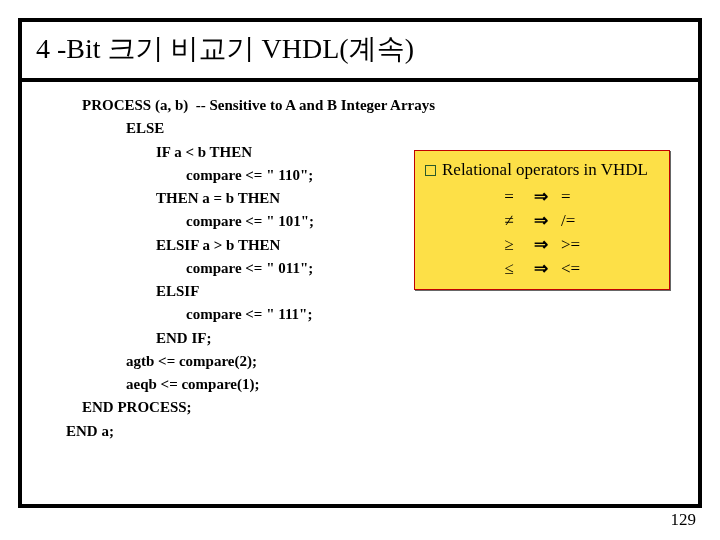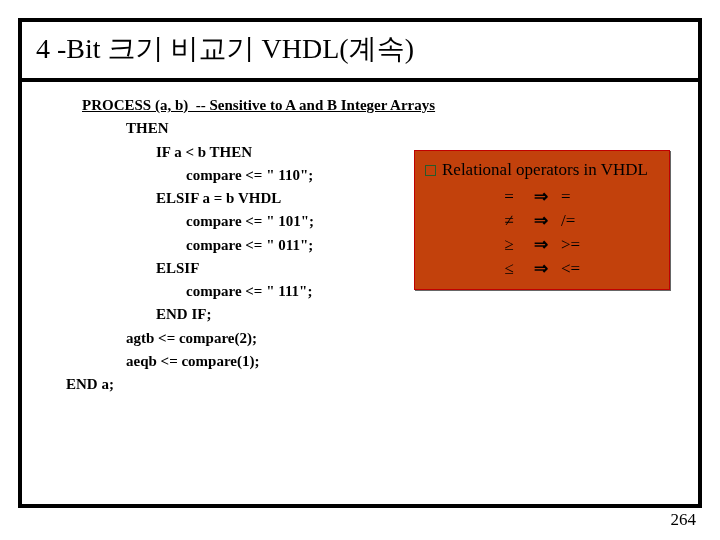--- a/index.html
+++ b/index.html
@@ -27,30 +27,30 @@
     font-weight: normal;
   }
   .content {
     position: relative;
     padding: 12px 18px 10px 44px;
     font-size: 15px;
     font-weight: bold;
     line-height: 1.55;
   }
   .code-line { white-space: pre; }
-  .in1 { padding-left: 16px; text-decoration: underline; }
+  .in1 { padding-left: 16px; }
   .in2 { padding-left: 60px; }
   .in3 { padding-left: 90px; }
   .in4 { padding-left: 120px; }
   .relops-box {
     position: absolute;
     top: 68px;
     right: 28px;
     width: 256px;
-    background: #c2410c;
+    background: #fde047;
     border: 1.5px solid #c00000;
     box-shadow: 1px 1px 0 #666;
     padding: 6px 8px 8px 10px;
     font-weight: normal;
   }
   .relops-title {
     font-size: 17px;
     margin-bottom: 2px;
   }
   .bullet-sq {
@@ -81,31 +81,33 @@
   }
 </style>
 </head>
 <body>
 
 <div class="slide-frame">
   <div class="title-bar">4 -Bit 크기 비교기 VHDL(계속)</div>
 
   <div class="content">
     <div class="code-line in1">PROCESS (a, b)  -- Sensitive to A and B Integer Arrays</div>
-    <div class="code-line in2">THEN</div>
+    <div class="code-line in2">ELSE</div>
     <div class="code-line in3">IF a &lt; b THEN</div>
     <div class="code-line in4">compare &lt;= " 110";</div>
-    <div class="code-line in3">ELSIF a = b VHDL</div>
+    <div class="code-line in3">THEN a = b THEN</div>
     <div class="code-line in4">compare &lt;= " 101";</div>
+    <div class="code-line in3">ELSIF a &gt; b THEN</div>
     <div class="code-line in4">compare &lt;= " 011";</div>
     <div class="code-line in3">ELSIF</div>
     <div class="code-line in4">compare &lt;= " 111";</div>
     <div class="code-line in3">END IF;</div>
     <div class="code-line in2">agtb &lt;= compare(2);</div>
     <div class="code-line in2">aeqb &lt;= compare(1);</div>
+    <div class="code-line in1">END PROCESS;</div>
     <div class="code-line">END a;</div>
 
     <div class="relops-box">
       <div class="relops-title">
         <span class="bullet-sq"></span><span>Relational operators in VHDL</span>
       </div>
       <div class="relops-row">
         <span class="sym-col">=</span>
         <span class="arr-col">⇒</span>
         <span class="rhs-col">=</span>
@@ -122,13 +124,13 @@
       </div>
       <div class="relops-row">
         <span class="sym-col">≤</span>
         <span class="arr-col">⇒</span>
         <span class="rhs-col">&lt;=</span>
       </div>
     </div>
   </div>
 </div>
 
-<div class="page-num">264</div>
+<div class="page-num">129</div>
 
 </body></html>

